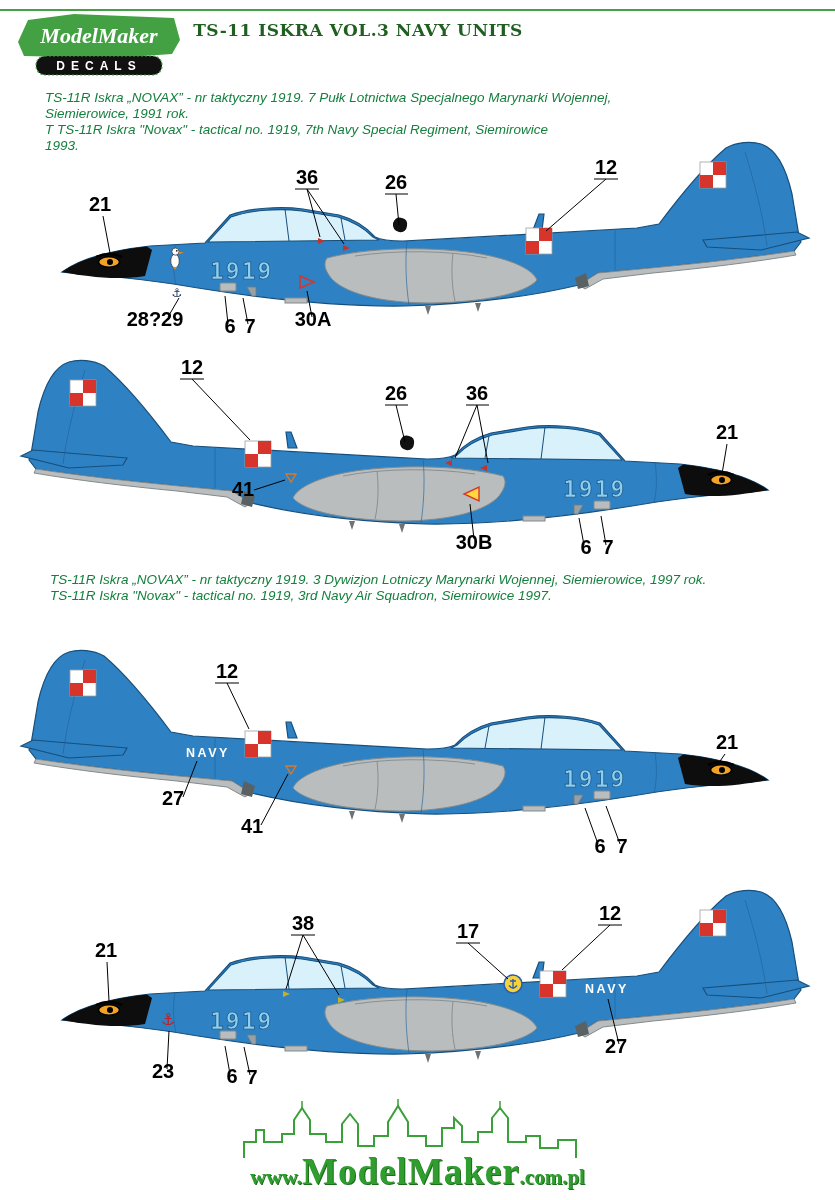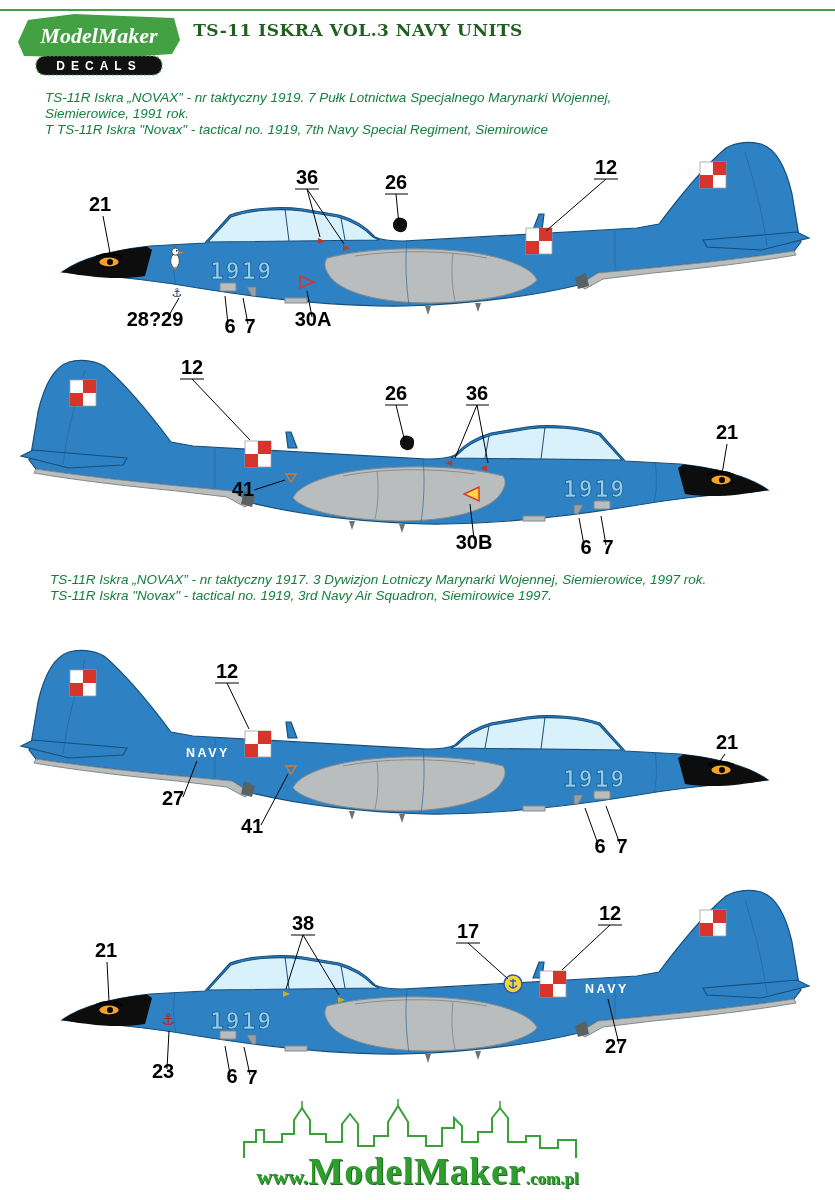--- a/index.html
+++ b/index.html
@@ -37,21 +37,21 @@
   .tri-org{fill:none;stroke:#e07820;stroke-width:1.3;}
   .tri-sm{fill:#c43327;}
   .tri-ol{fill:#c8b020;}
   
   .skyline{position:absolute;left:238px;top:1098px;}
   .footerurl{position:absolute;left:0;top:1150px;width:100%;text-align:center;color:#2f9e2f;
              font-family:"Liberation Serif",serif;font-weight:bold;
              text-shadow:1px 1px 0 #1c6e1c;}
   .f-www{font-size:22px;}
   .f-brand{font-size:37px;letter-spacing:1px;}
-  .f-tld{font-size:17px;}
+  .f-tld{font-size:21px;}
 </style>
 </head>
 <body>
 
 <div class="page">
 
   <svg width="0" height="0" style="position:absolute" aria-hidden="true">
     <defs>
       <g id="airframe">
         <path class="fus" d="M7 132 C22 121 50 111 95 106 L150 103 L175 75 C195 68 225 66 248 69 L284 75 C302 80 314 90 320 97 C326 100 336 101 348 101 C430 97 515 92 582 88 L604 84 C625 56 652 24 671 8 C682 2 696 1 706 4 C722 9 731 28 737 54 L744 96 L746 102 L739 111 C700 117 648 123 596 128 L543 133 L524 145 C478 156 415 164 350 166 C285 167 205 158 143 148 C103 141 55 136 25 134 Z"></path>
@@ -105,20 +105,21 @@
       <text x="85" y="58" text-anchor="middle" font-family="Liberation Sans,sans-serif" font-weight="bold" font-size="12" letter-spacing="6" fill="#ffffff">DECALS</text>
     </svg>
   </div>
 
   <h1 class="title">TS-11 ISKRA VOL.3 NAVY UNITS</h1>
 
   <div class="caption cap1">
     <p>TS-11R Iskra „NOVAX” - nr taktyczny 1919. 7 Pułk Lotnictwa Specjalnego Marynarki Wojennej,</p>
     <p>Siemierowice, 1991 rok.</p>
     <p> T TS-11R Iskra "Novax" - tactical no. 1919, 7th Navy Special Regiment, Siemirowice</p>
+    <p>1993.</p>
   </div>
 
   <svg class="acsvg" style="left:40px;top:135px;" width="780" height="215" viewBox="0 0 780 215">
     <g transform="translate(15,5)">
         <use href="#airframe"></use>
       </g>
     <use href="#checker" transform="translate(660,27)"></use>
     <use href="#checker" transform="translate(486,93)"></use>
     <use href="#eye" transform="translate(69,125)"></use>
     <text class="tac" x="170" y="144">1919</text>
@@ -173,21 +174,21 @@
     <text class="co" x="396" y="45">26</text>
     <text class="co" x="477" y="45">36</text>
     <text class="co" x="727" y="84">21</text>
     <text class="co" x="243" y="141">41</text>
     <text class="co" x="474" y="194">30B</text>
     <text class="co" x="586" y="199">6</text>
     <text class="co" x="608" y="199">7</text>
   </svg>
 
   <div class="caption cap2">
-    <p>TS-11R Iskra „NOVAX” - nr taktyczny 1917. 3 Dywizjon Lotniczy Marynarki Wojennej, Siemierowice, 1997 rok.</p>
+    <p>TS-11R Iskra „NOVAX” - nr taktyczny 1919. 3 Dywizjon Lotniczy Marynarki Wojennej, Siemierowice, 1997 rok.</p>
     <p> TS-11R Iskra "Novax" - tactical no. 1919, 3rd Navy Air Squadron, Siemirowice 1997.</p>
   </div>
 
   <svg class="acsvg" style="left:0px;top:645px;" width="800" height="220" viewBox="0 0 800 220">
     <g transform="translate(15,3)">
       <use href="#airframe" transform="translate(760,0) scale(-1,1)"></use>
     </g>
     <use href="#checker" transform="translate(70,25)"></use>
     <use href="#checker" transform="translate(245,86)"></use>
     <use href="#eye" transform="translate(721,123)"></use>

